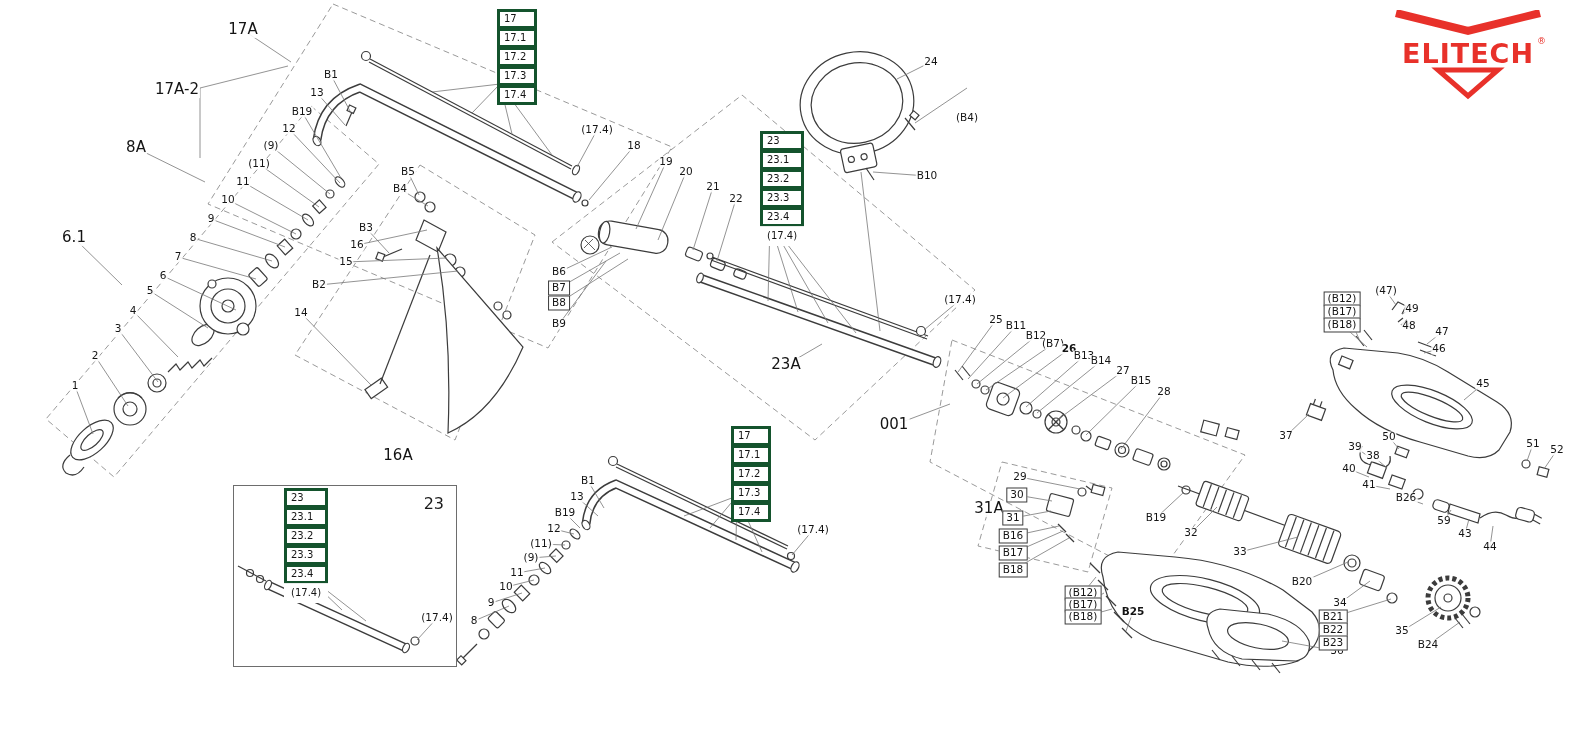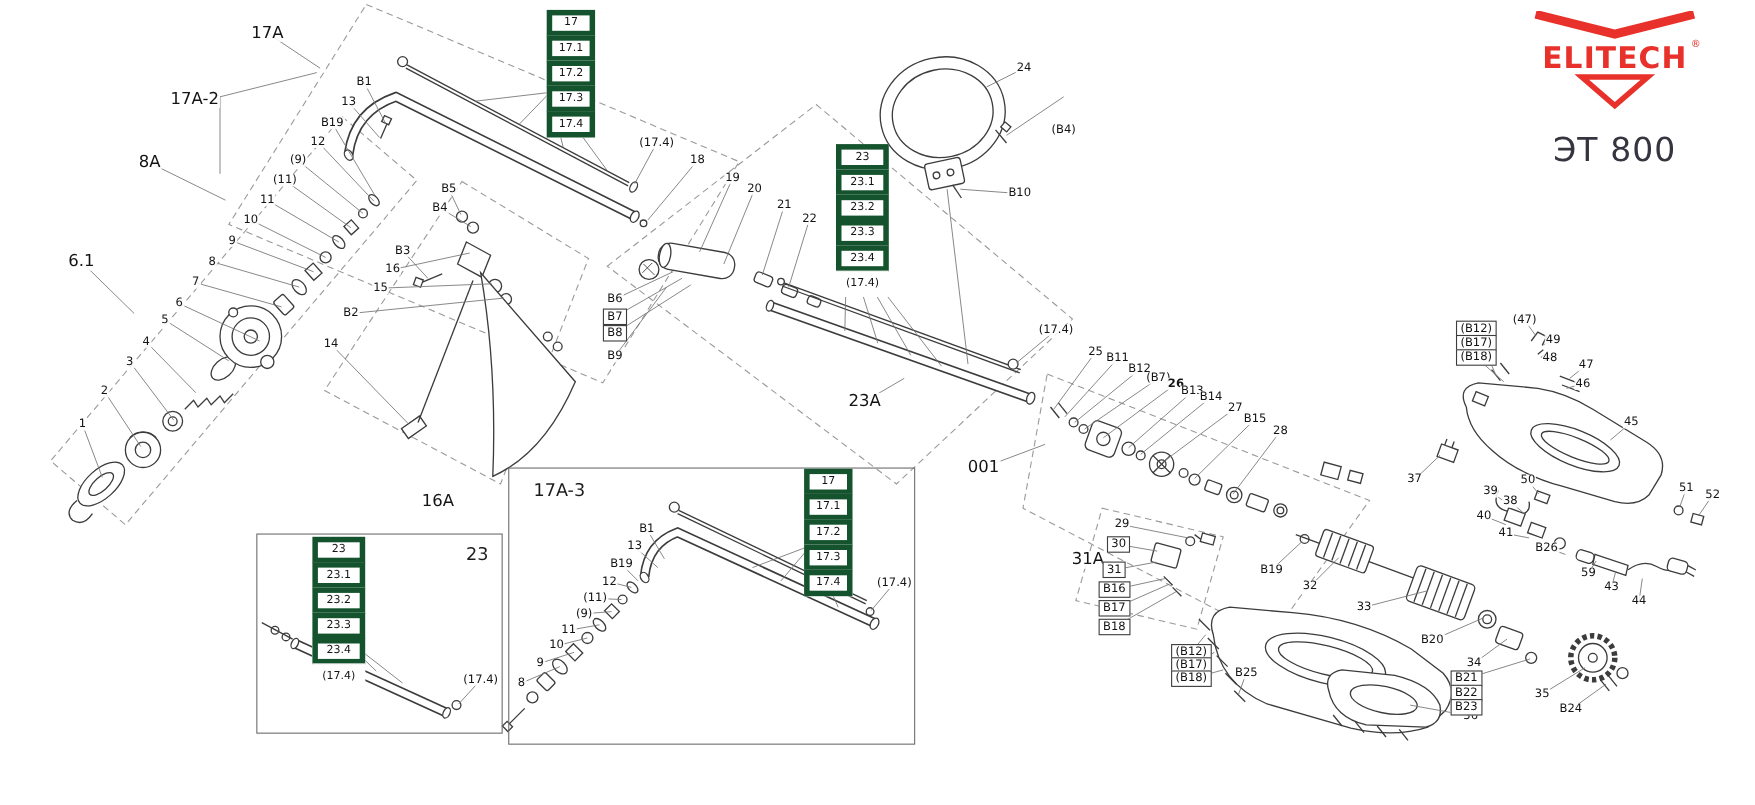--- a/index.html
+++ b/index.html
@@ -5,22 +5,22 @@
   html,body{margin:0;padding:0;background:#fff}
   #stage{position:relative;width:1595px;height:732px;background:#ffffff;overflow:hidden;
          font-family:"DejaVu Sans",sans-serif;color:#222}
   #art,#leader-layer{position:absolute;left:0;top:0;width:1595px;height:732px}
   #labels{position:absolute;left:0;top:0;width:1595px;height:732px}
   .lbl{position:absolute;transform:translate(-50%,-50%);font-size:10.5px;line-height:1.05;
        color:#141414;white-space:nowrap;background:rgba(255,255,255,.88);padding:0 1px}
   .lbl.boxed{border:1px solid #3c3c3c;padding:1px 3px;background:#fff}
   .lbl.big{font-size:15px}
   .plist{position:absolute;display:flex;flex-direction:column;align-items:stretch;background:#fff}
-  .pl-item{border:5px solid #14532d;margin-top:-1px;font-size:10px;line-height:1;
-           padding:2px 4px;text-align:center;background:#fff;color:#141414;min-width:26px}
+  .pl-item{border:3px solid #14532d;margin-top:-1px;font-size:10px;line-height:1;
+           padding:2px 4px;text-align:left;background:#fff;color:#141414;min-width:26px}
   .pl-item.plain{border-color:transparent;background:rgba(255,255,255,.9)}
   .inset{position:absolute;border:1.5px solid #6d6d6d}
   .inset .title{position:absolute;font-size:16px;color:#1c1c1c}
   .inset .title.tr{right:12px;top:8px}
   .inset .title.tl{left:22px;top:10px}
   .brand{position:absolute;left:1392px;top:10px;width:152px;text-align:center}
   .brand-row{position:relative;display:inline-block}
   .brand-name{font-size:27px;font-weight:bold;letter-spacing:1px;color:#e8312a;line-height:1}
   .brand-reg{position:absolute;right:-12px;top:-4px;font-size:9px;color:#e8312a}
   .model{margin-top:14px;font-size:30px;color:#35343f;letter-spacing:1px}
@@ -469,23 +469,20 @@
       <line x1="491" y1="603" x2="522" y2="593" stroke="#777777" stroke-width="0.8"></line>
       <line x1="474" y1="621" x2="509" y2="606" stroke="#777777" stroke-width="0.8"></line>
       <line x1="813" y1="530" x2="792" y2="555" stroke="#777777" stroke-width="0.8"></line>
       <line x1="437" y1="618" x2="417" y2="640" stroke="#777777" stroke-width="0.8"></line>
     </svg>
 
   <div id="labels">
       <div class="inset" style="left: 233px; top: 485px; width: 222px; height: 180px;">
         <span class="title tr">23</span>
       </div>
-      <div class="inset" style="left: 462px; top: 425px; width: 368px; height: 250px;">
-        <span class="title tl">17A-3</span>
-      </div>
       <div class="plist" style="left: 497px; top: 10px;">
         <div class="pl-item">17</div>
         <div class="pl-item">17.1</div>
         <div class="pl-item">17.2</div>
         <div class="pl-item">17.3</div>
         <div class="pl-item">17.4</div>
       </div>
       <div class="plist" style="left: 760px; top: 132px;">
         <div class="pl-item">23</div>
         <div class="pl-item">23.1</div>
@@ -574,21 +571,21 @@
       <div class="lbl" style="left: 1156px; top: 518px;">B19</div>
       <div class="lbl" style="left: 1191px; top: 533px;">32</div>
       <div class="lbl" style="left: 1240px; top: 552px;">33</div>
       <div class="lbl" style="left: 1302px; top: 582px;">B20</div>
       <div class="lbl" style="left: 1340px; top: 603px;">34</div>
       <div class="lbl" style="left: 1402px; top: 631px;">35</div>
       <div class="lbl" style="left: 1337px; top: 651px;">36</div>
       <div class="lbl boxed" style="left: 1083px; top: 593px;">(B12)</div>
       <div class="lbl boxed" style="left: 1083px; top: 605px;">(B17)</div>
       <div class="lbl boxed" style="left: 1083px; top: 617px;">(B18)</div>
-      <div class="lbl" style="left: 1133px; top: 612px;">B25</div>
+      <div class="lbl" style="left: 1133px; top: 612px; font-weight: bold;">B25</div>
       <div class="lbl boxed" style="left: 1333px; top: 617px;">B21</div>
       <div class="lbl boxed" style="left: 1333px; top: 630px;">B22</div>
       <div class="lbl boxed" style="left: 1333px; top: 643px;">B23</div>
       <div class="lbl" style="left: 1428px; top: 645px;">B24</div>
       <div class="lbl boxed" style="left: 1342px; top: 299px;">(B12)</div>
       <div class="lbl boxed" style="left: 1342px; top: 312px;">(B17)</div>
       <div class="lbl boxed" style="left: 1342px; top: 325px;">(B18)</div>
       <div class="lbl" style="left: 1386px; top: 291px;">(47)</div>
       <div class="lbl" style="left: 1412px; top: 309px;">49</div>
       <div class="lbl" style="left: 1409px; top: 326px;">48</div>
@@ -625,16 +622,15 @@
     <svg width="150" height="26" viewBox="0 0 150 26">
       <path d="M3,3 L75,21 L147,3" fill="none" stroke="#e8312a" stroke-width="8"></path>
     </svg>
     <div class="brand-row">
       <span class="brand-name">ELITECH</span>
       <span class="brand-reg">®</span>
     </div>
     <svg width="150" height="34" viewBox="0 0 150 34">
       <polygon points="45,3 105,3 75,29" fill="none" stroke="#e8312a" stroke-width="5"></polygon>
     </svg>
-    <div class="model">ЭТ 800</div>
   </div>
 
 </div>
 
 </body></html>

